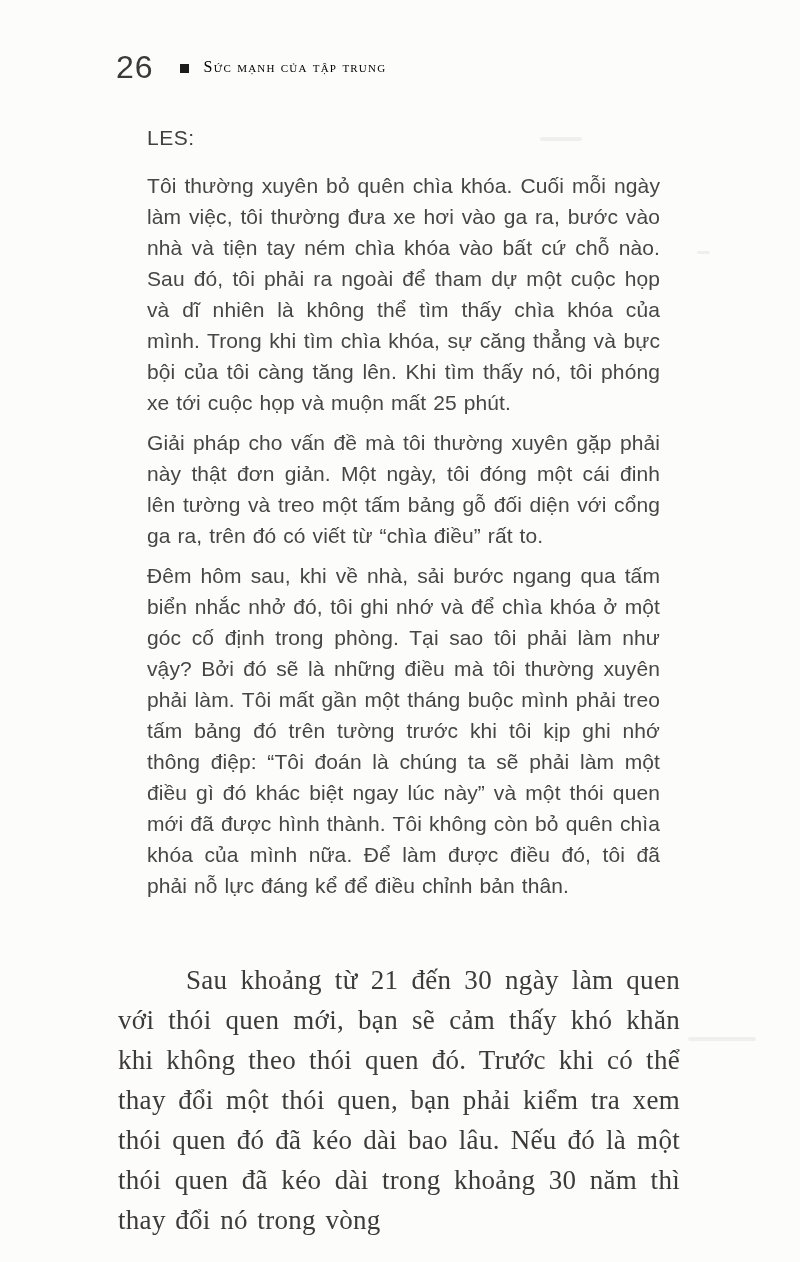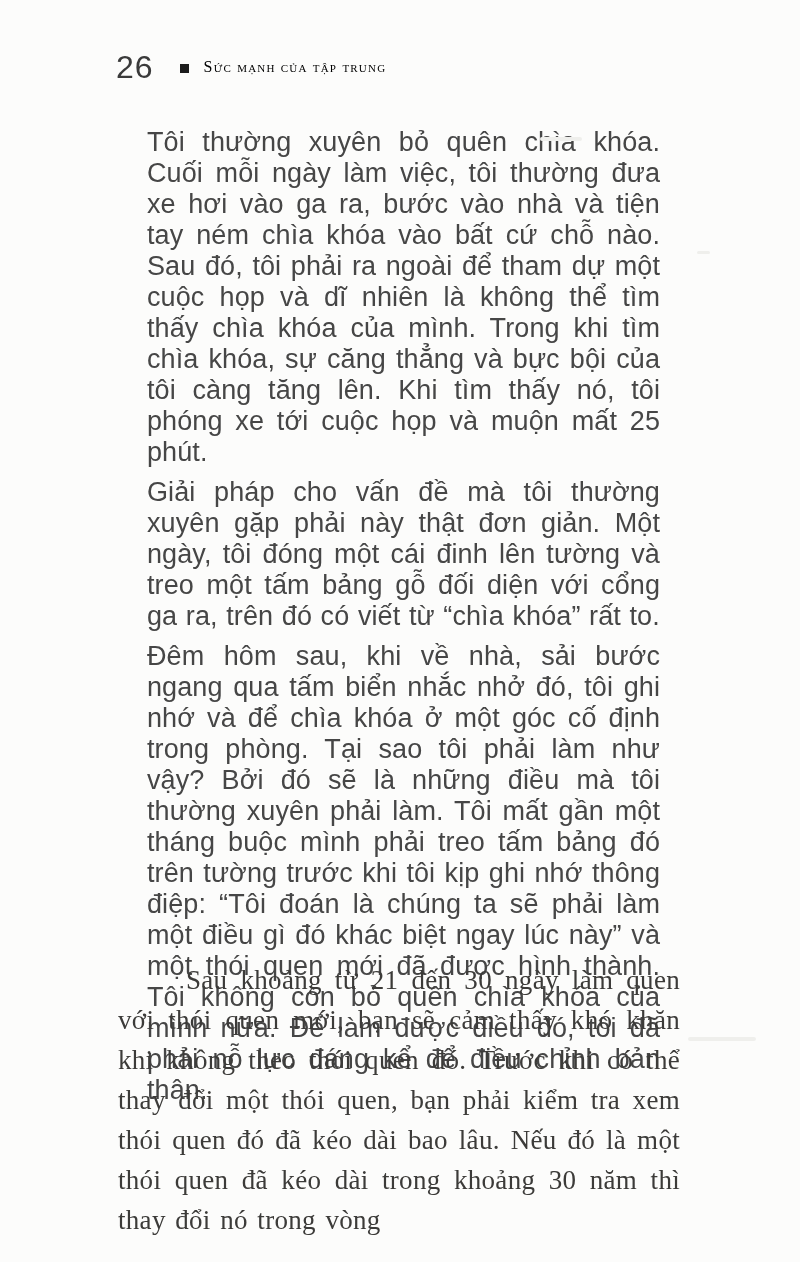--- a/index.html
+++ b/index.html
@@ -58,21 +58,21 @@
     color: #464646;
   }
   .speaker-label {
     font-size: 21px;
     line-height: 21px;
     margin: 0 0 22px 0;
     letter-spacing: 0.5px;
     color: #404040;
   }
   .quote-para {
-    font-size: 27px;
+    font-size: 21px;
     line-height: 31px;
     text-align: justify;
     letter-spacing: 0.1px;
     word-spacing: 1px;
     margin: 0 8px 9px 0;
   }
   .quote-para:last-child { margin-bottom: 0; }
 
   
   .body-block {
@@ -108,22 +108,23 @@
 
 <div class="page">
 
   <header class="page-header">
     <span class="page-number">26</span>
     <span class="square-bullet"></span>
     <span class="running-title">Sức mạnh của tập trung</span>
   </header>
 
   <section class="quote-block">
+    <p class="speaker-label">LES:</p>
     <p class="quote-para">Tôi thường xuyên bỏ quên chìa khóa. Cuối mỗi ngày làm việc, tôi thường đưa xe hơi vào ga ra, bước vào nhà và tiện tay ném chìa khóa vào bất cứ chỗ nào. Sau đó, tôi phải ra ngoài để tham dự một cuộc họp và dĩ nhiên là không thể tìm thấy chìa khóa của mình. Trong khi tìm chìa khóa, sự căng thẳng và bực bội của tôi càng tăng lên. Khi tìm thấy nó, tôi phóng xe tới cuộc họp và muộn mất 25 phút.</p>
-    <p class="quote-para">Giải pháp cho vấn đề mà tôi thường xuyên gặp phải này thật đơn giản. Một ngày, tôi đóng một cái đinh lên tường và treo một tấm bảng gỗ đối diện với cổng ga ra, trên đó có viết từ “chìa khóa” rất to.</p>
+    <p class="quote-para">Giải pháp cho vấn đề mà tôi thường xuyên gặp phải này thật đơn giản. Một ngày, tôi đóng một cái đinh lên tường và treo một tấm bảng gỗ đối diện với cổng ga ra, trên đó có viết từ “chìa điều” rất to.</p>
     <p class="quote-para">Đêm hôm sau, khi về nhà, sải bước ngang qua tấm biển nhắc nhở đó, tôi ghi nhớ và để chìa khóa ở một góc cố định trong phòng. Tại sao tôi phải làm như vậy? Bởi đó sẽ là những điều mà tôi thường xuyên phải làm. Tôi mất gần một tháng buộc mình phải treo tấm bảng đó trên tường trước khi tôi kịp ghi nhớ thông điệp: “Tôi đoán là chúng ta sẽ phải làm một điều gì đó khác biệt ngay lúc này” và một thói quen mới đã được hình thành. Tôi không còn bỏ quên chìa khóa của mình nữa. Để làm được điều đó, tôi đã phải nỗ lực đáng kể để điều chỉnh bản thân.</p>
   </section>
 
   <section class="body-block">
     <p class="body-para">Sau khoảng từ 21 đến 30 ngày làm quen với thói quen mới, bạn sẽ cảm thấy khó khăn khi không theo thói quen đó. Trước khi có thể thay đổi một thói quen, bạn phải kiểm tra xem thói quen đó đã kéo dài bao lâu. Nếu đó là một thói quen đã kéo dài trong khoảng 30 năm thì thay đổi nó trong vòng</p>
   </section>
 
   <div class="scan-artifact artifact-1"></div>
   <div class="scan-artifact artifact-2"></div>
   <div class="scan-artifact artifact-3"></div>

